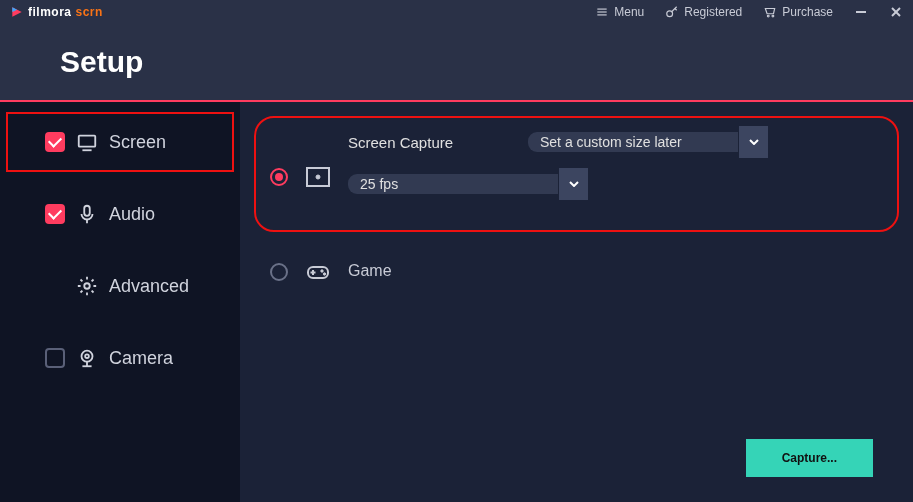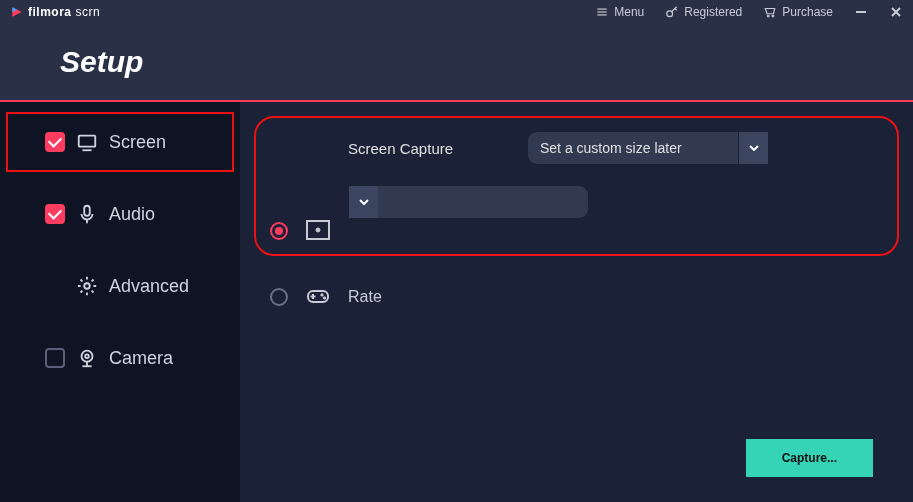--- a/index.html
+++ b/index.html
@@ -3,58 +3,58 @@
 <meta charset="utf-8">
 <style>
   * { box-sizing: border-box; margin: 0; padding: 0; font-family: "Segoe UI", Arial, sans-serif; }
   body { width: 913px; height: 502px; background: #0f1424; color: #e0e0e0; overflow: hidden; }
 
   
   .topbar { height: 24px; background: #2a3147; display: flex; align-items: center; padding: 8px 10px; font-size: 12px; color: #c8cbd6; }
   .brand { display: flex; align-items: center; gap: 4px; }
   .brand-logo { width: 14px; height: 14px; }
   .brand-text1 { color: #fff; font-weight: 600; letter-spacing: 0.5px; }
-  .brand-text2 { color: #ffffff; font-weight: 400; letter-spacing: 0.5px; }
+  .brand-text2 { color: #f97316; font-weight: 700; letter-spacing: 0.5px; }
   .topbar-right { margin-left: auto; display: flex; align-items: center; gap: 21px; }
   .top-link { display: flex; align-items: center; gap: 5px; cursor: pointer; }
   .top-icon { width: 14px; height: 14px; stroke: #c8cbd6; fill: none; }
   .win-btn { cursor: pointer; stroke: #c8cbd6; }
 
   
   .title-area { height: 76px; background: #2a3147; display: flex; align-items: center; padding-left: 60px; }
-  .title-area h1 { color: #fff; font-size: 30px; font-weight: 700; font-style: italic; }
+  .title-area h1 { color: #fff; font-size: 30px; font-weight: 700; }
 
   .accent-line { height: 2px; background: #ff3c5f; }
 
   
   .main { display: flex; height: calc(502px - 24px - 76px - 2px); }
   .sidebar { width: 240px; background: #0f1424; padding-top: 4px; }
   .content { flex: 1; background: #1b2237; position: relative; padding: 30px 30px 0 30px; }
 
   
   .side-item { height: 72px; display: flex; align-items: center; gap: 11px; padding-left: 45px; color: #d0d3dd; cursor: pointer; position: relative; }
   .side-item.highlight { outline: 2px solid #e11; outline-offset: -8px; border-radius: 4px; }
   .side-chk { width: 20px; height: 20px; border-radius: 4px; border: 2px solid #5a6078; display: flex; align-items: center; justify-content: center; }
   .side-chk.checked { background: #ff3c5f; border-color: #ff3c5f; }
   .side-chk.checked::after { content: ""; width: 10px; height: 6px; border-left: 2px solid #fff; border-bottom: 2px solid #fff; transform: rotate(-45deg) translate(1px,-1px); }
   .side-chk.spacer { border: none; }
   .side-icon { width: 22px; height: 22px; stroke: #d0d3dd; fill: none; }
   .side-label { font-size: 18px; }
 
   
-  .opt-row { display: flex; align-items: flex-end; gap: 18px; margin-bottom: 40px; position: relative; }
+  .opt-row { display: flex; align-items: center; gap: 18px; margin-bottom: 40px; position: relative; }
   .opt-row.highlight { outline: 2px solid #e11; outline-offset: 14px; border-radius: 4px; }
   .radio { width: 18px; height: 18px; border-radius: 50%; border: 2px solid #6a7188; margin-top: 6px; position: relative; cursor: pointer; flex-shrink: 0; }
   .radio.selected { border-color: #ff3c5f; }
   .radio.selected::after { content: ""; position: absolute; inset: 3px; border-radius: 50%; background: #ff3c5f; }
   .opt-icon { width: 24px; height: 20px; stroke: #c8cbd6; fill: none; margin-top: 6px; flex-shrink: 0; }
   .opt-body { flex: 1; }
   .field-row { display: flex; align-items: center; margin-bottom: 22px; }
   .field-label { width: 180px; font-size: 15px; color: #e0e0e0; }
-  .select { flex: 1; max-width: 240px; height: 32px; background: #323a52; display: flex; align-items: center; border-radius: 9px; }
+  .select { flex: 1; max-width: 240px; height: 20px; background: #323a52; display: flex; align-items: center; border-radius: 9px; }
   .select-val { flex: 1; padding: 0 12px; font-size: 14px; color: #e0e0e0; }
   .select-btn { width: 30px; height: 32px; background: #3c4560; display: flex; align-items: center; justify-content: center; cursor: pointer; border-left: 1px solid #1b2237; }
   .chev { width: 10px; height: 6px; stroke: #fff; fill: none; }
 
   .game-label { font-size: 16px; color: #c8cbd6; margin-top: 4px; }
 
   .capture-btn { position: absolute; right: 40px; bottom: 25px; background: #35d4b7; color: #111; font-size: 12px; font-weight: 600; padding: 12px 36px; border: none; cursor: pointer; }
 </style>
 </head>
 <body>
@@ -163,37 +163,38 @@
             <div class="select-val">Set a custom size later</div>
             <div class="select-btn">
               <svg class="chev" viewBox="0 0 10 6">
                   <path d="M1 1 L5 5 L9 1" stroke-width="2"></path>
                 </svg>
             </div>
           </div>
         </div>
         <div class="field-row">
           <div class="select">
+            <div class="select-val">25 fps</div>
             <div class="select-btn">
               <svg class="chev" viewBox="0 0 10 6">
                   <path d="M1 1 L5 5 L9 1" stroke-width="2"></path>
                 </svg>
             </div>
           </div>
         </div>
       </div>
     </div>
 
     <div class="opt-row" style="margin-top:40px;">
       <div class="radio"></div>
       <svg class="opt-icon" viewBox="0 0 24 20">
           <rect x="2" y="5" width="20" height="11" rx="5" stroke-width="2"></rect>
           <line x1="7" y1="8" x2="7" y2="13" stroke-width="2"></line>
           <line x1="4.5" y1="10.5" x2="9.5" y2="10.5" stroke-width="2"></line>
           <circle cx="16" cy="9" r="1.2" fill="#c8cbd6"></circle>
           <circle cx="18.5" cy="12" r="1.2" fill="#c8cbd6"></circle>
         </svg>
-      <div class="game-label">Rate</div>
+      <div class="game-label">Game</div>
     </div>
 
     <button class="capture-btn">Capture...</button>
   </div>
 </div>
 
 </body></html>

